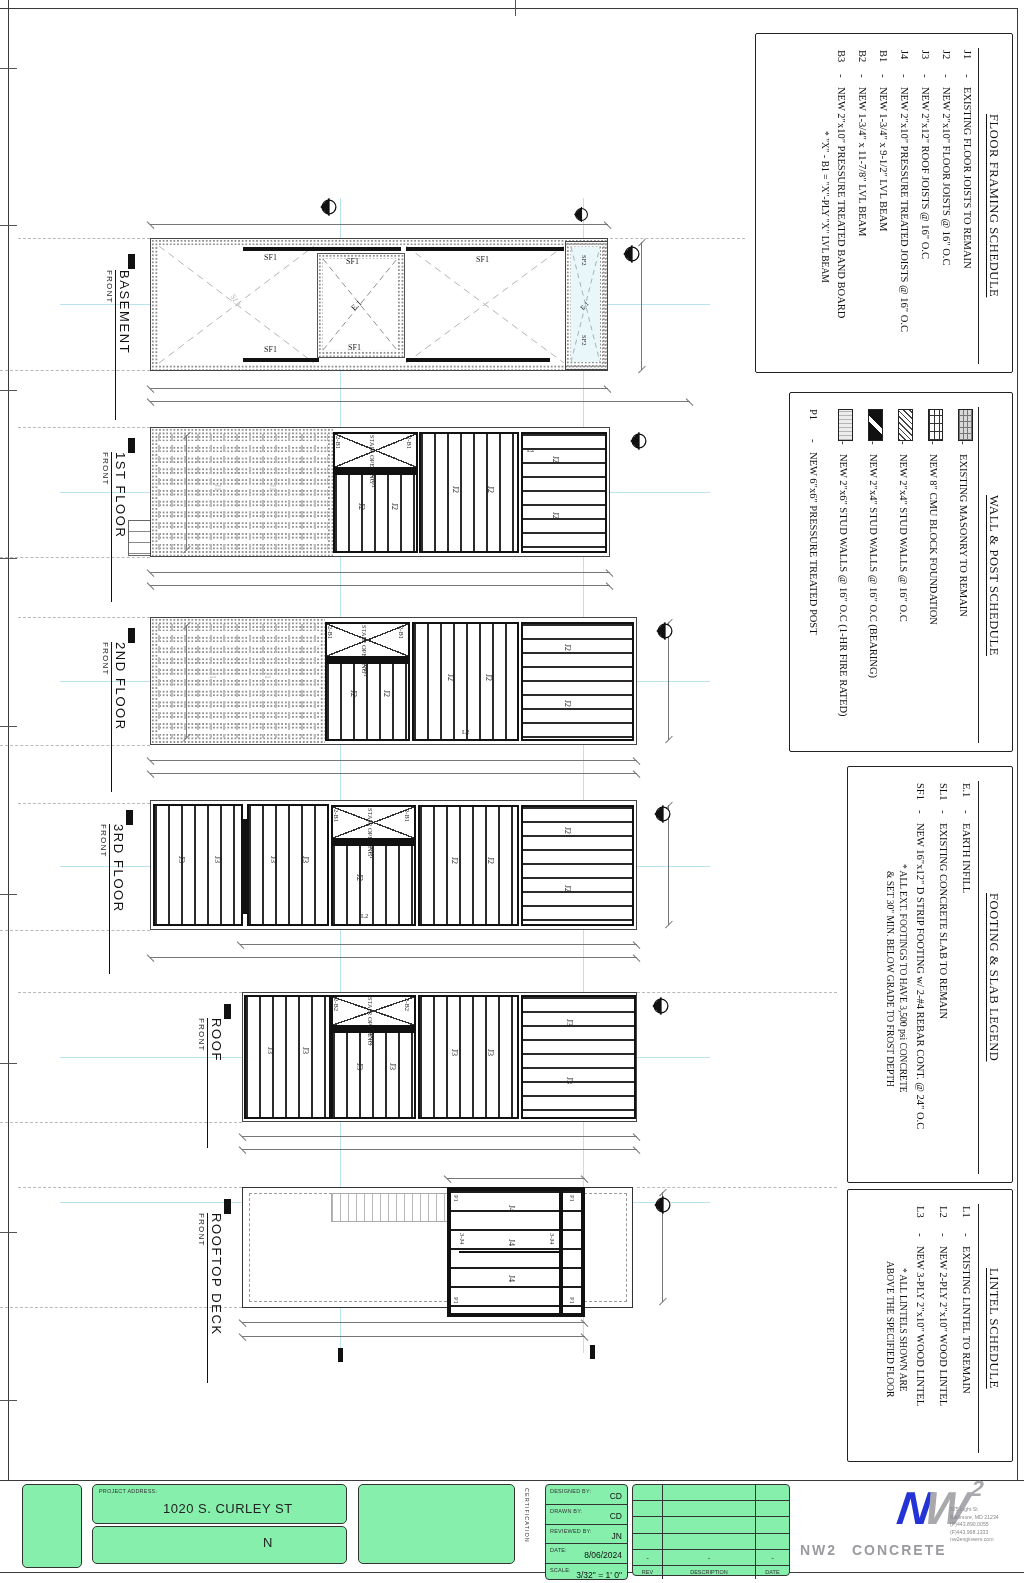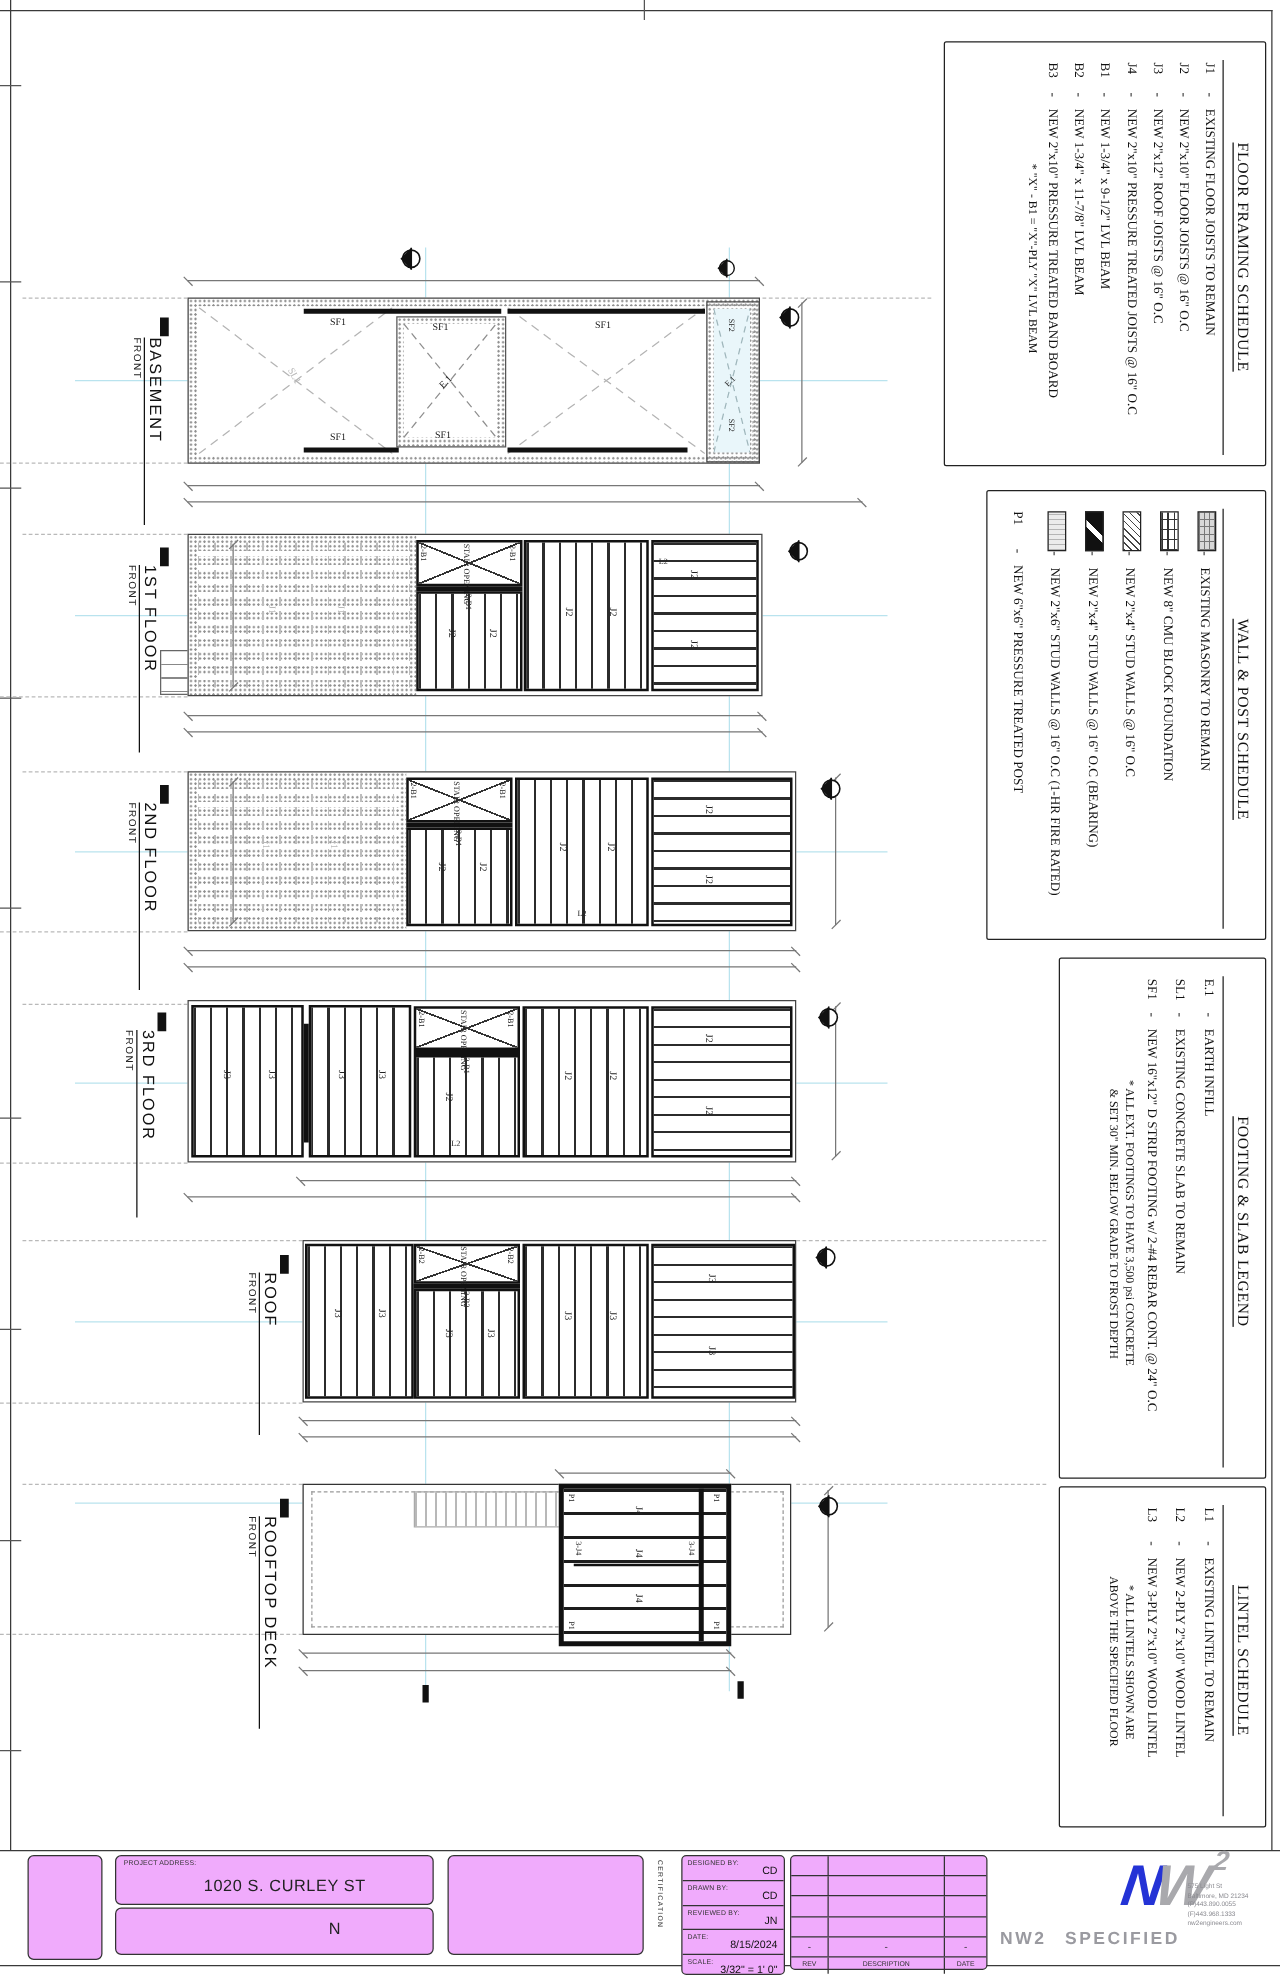--- a/index.html
+++ b/index.html
@@ -66,21 +66,21 @@
   .lbl{position:absolute;font-family:"Liberation Serif",serif;font-size:8px;color:#222;white-space:nowrap;}
   .lbl.v{writing-mode:vertical-rl;}
   .lbl.tiny{font-size:6.5px;}
   .lbl.ghost{color:#b8b8b8;}
   .lbl.d45{transform:rotate(-45deg);}
   .lbl.d25{transform:rotate(-28deg);}
   .xd{position:absolute;left:0;top:0;width:100%;height:100%;}
   .marker{position:absolute;width:22px;height:22px;}
   .cutbar{position:absolute;width:5px;height:14px;background:#111;}
   
-  .tbox{position:absolute;border:1.2px solid #333;border-radius:5px;background:#f0abfc;box-sizing:border-box;}
+  .tbox{position:absolute;border:1.2px solid #333;border-radius:5px;background:#86efac;box-sizing:border-box;}
   .tb-label{position:absolute;font-size:5.5px;color:#333;letter-spacing:.2px;}
   .tb-value{position:absolute;font-size:8.5px;color:#111;}
   .addr-value{position:absolute;font-size:13px;color:#222;letter-spacing:.5px;}
   .cert{position:absolute;writing-mode:vertical-rl;font-size:5.5px;letter-spacing:1px;color:#333;}
   .inforow{position:relative;height:18.8px;border-bottom:1px solid #333;}
   .inforow:last-child{border-bottom:none;}
   .revcell{border-right:1px solid #333;box-sizing:border-box;}
   .brightbox{position:absolute;background:#58595b;z-index:6;}
   .bright-word{position:absolute;left:28px;top:16px;font-size:42px;font-weight:bold;color:#f3f3f3;letter-spacing:1px;font-family:"Liberation Sans",sans-serif;}
   .bright-diamond{position:absolute;left:155px;top:23px;width:10px;height:10px;background:#e8500f;transform:rotate(45deg);}
@@ -496,21 +496,21 @@
         <div class="inforow">
           <span class="tb-label" style="left: 4px; top: 3px;">DRAWN BY:</span>
           <span class="tb-value" style="right: 5px; top: 6px; position: absolute;">CD</span>
         </div>
         <div class="inforow">
           <span class="tb-label" style="left: 4px; top: 3px;">REVIEWED BY:</span>
           <span class="tb-value" style="right: 5px; top: 6px; position: absolute;">JN</span>
         </div>
         <div class="inforow">
           <span class="tb-label" style="left: 4px; top: 3px;">DATE:</span>
-          <span class="tb-value" style="right: 5px; top: 6px; position: absolute;">8/15/2024</span>
+          <span class="tb-value" style="right: 5px; top: 6px; position: absolute;">8/06/2024</span>
         </div>
         <div class="inforow">
           <span class="tb-label" style="left: 4px; top: 3px;">SCALE:</span>
           <span class="tb-value" style="right: 5px; top: 6px; position: absolute;">3/32" = 1' 0"</span>
         </div>
       </div>
   </div>
 
   <div class="tbox" style="left:632px;top:1484px;width:158px;height:92px;border-radius:4px;">
     <div style="position:absolute;left:0;top:0;right:0;bottom:0;">
@@ -545,21 +545,21 @@
           <div class="" style="width: 33px; text-align: center; font-size: 5.5px; color: rgb(51, 51, 51); line-height: 13px;">DATE</div>
         </div>
       </div>
   </div>
 
   <div class="abs" style="left:798px;top:1482px;width:220px;height:90px;">
     <div class="nw-big" style="left:100px;top:-6px;">
       <span class="nw-n">N</span><span class="nw-w">W</span><span class="nw-2">2</span>
     </div>
     <span class="nw-text" style="left:2px;top:60px;">NW2</span>
-    <span class="nw-text" style="left:54px;top:60px;">SPECIFIED</span>
+    <span class="nw-text" style="left:54px;top:60px;">CONCRETE</span>
     <div class="nw-addr" style="left:152px;top:24px;">
         <div>575 Light St</div>
         <div>Baltimore, MD 21234</div>
         <div>(P)443.890.0055</div>
         <div>(F)443.968.1333</div>
         <div>nw2engineers.com</div>
       </div>
   </div>
 
 

